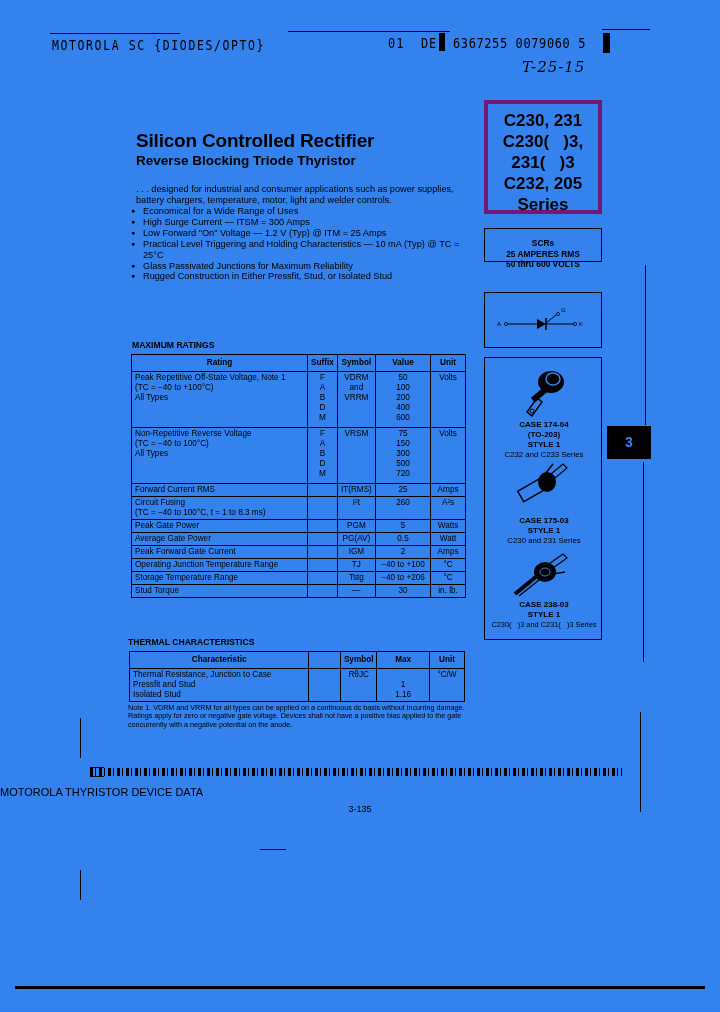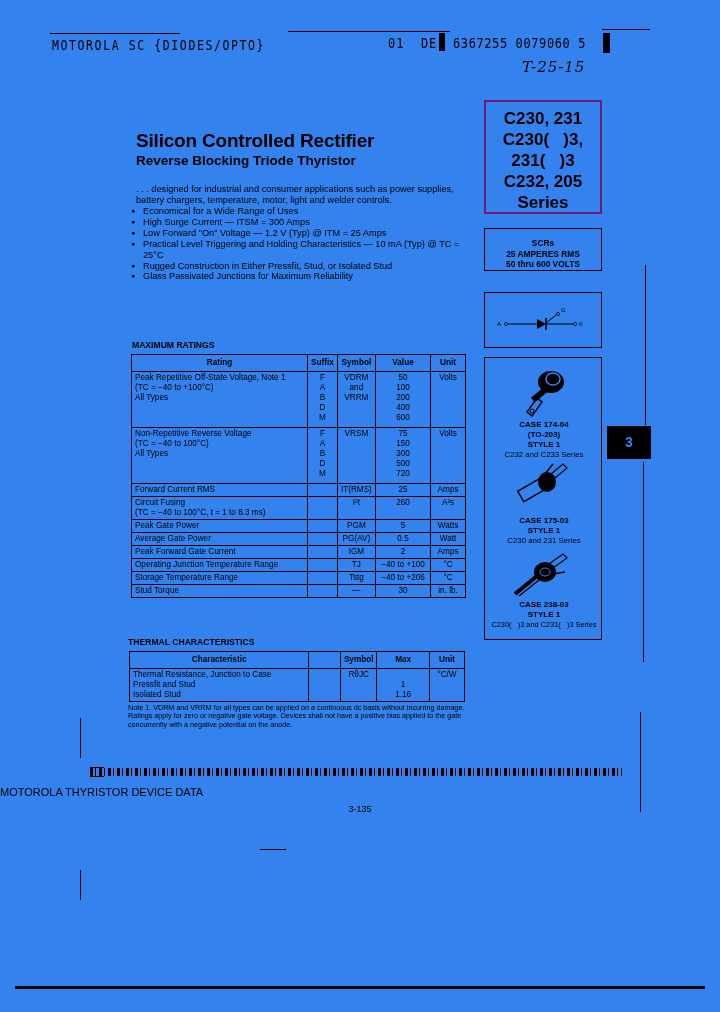--- a/index.html
+++ b/index.html
@@ -10,22 +10,22 @@
   .hdr-right{left:388px;top:36px;font-size:12px;letter-spacing:1px;transform:scaleY(1.2);}
   .hdr-bar{width:6px;height:18px;background:#000;}
   .hdr-line{height:1px;background:#000;}
   .handwrite{left:522px;top:58px;font-family:"DejaVu Serif",serif;font-style:italic;font-size:15px;letter-spacing:1px;}
   .title{left:136px;top:130px;font-size:19px;font-weight:bold;letter-spacing:-0.2px;}
   .subtitle{left:136px;top:153px;font-size:13.5px;font-weight:bold;}
   .intro{left:136px;top:184px;width:330px;font-size:9.2px;line-height:11px;}
   .bullets{left:131px;top:205px;width:340px;font-size:9.2px;line-height:10.9px;margin:0;padding:0;list-style:none;}
   .bullets li{position:relative;padding-left:12px;}
   .bullets li:before{content:"\25CF";position:absolute;left:0;top:0;font-size:7px;}
-  .pn-box{left:484px;top:100px;width:118px;height:114px;border:2px solid #701a75;text-align:center;font-weight:bold;font-size:17px;line-height:21px;padding-top:6px;box-sizing:border-box;}
-  .scr-box{left:484px;top:228px;width:118px;height:43px;border:1px solid #000;text-align:center;font-weight:bold;font-size:8.4px;line-height:10.5px;padding-top:9px;box-sizing:border-box;}
+  .pn-box{left:484px;top:100px;width:118px;height:114px;border:4px solid #701a75;text-align:center;font-weight:bold;font-size:17px;line-height:21px;padding-top:6px;box-sizing:border-box;}
+  .scr-box{left:484px;top:228px;width:118px;height:34px;border:1px solid #000;text-align:center;font-weight:bold;font-size:8.4px;line-height:10.5px;padding-top:9px;box-sizing:border-box;}
   .sym-box{left:484px;top:292px;width:118px;height:56px;border:1px solid #000;box-sizing:border-box;}
   .case-box{left:484px;top:357px;width:118px;height:283px;border:1px solid #000;box-sizing:border-box;}
   .case-label{width:118px;text-align:center;font-size:8px;font-weight:bold;line-height:10px;}
   .case-label .series{font-weight:normal;font-size:7.8px;}
   .section-title{font-size:8.6px;font-weight:bold;}
   table.rt{border-collapse:collapse;font-size:8.2px;line-height:10px;}
   table.rt td, table.rt th{border:1px solid #000;vertical-align:top;padding:1px 3px;}
   table.rt th{font-weight:bold;text-align:center;padding:3px 2px;}
   .c{text-align:center;}
   .ml{white-space:pre-line;}
@@ -55,22 +55,22 @@
 <div class="abs handwrite">T-25-15</div>
 
 <div class="abs title">Silicon Controlled Rectifier</div>
 <div class="abs subtitle">Reverse Blocking Triode Thyristor</div>
 <div class="abs intro">. . . designed for industrial and consumer applications such as power supplies, battery chargers, temperature, motor, light and welder controls.</div>
 <ul class="abs bullets" style="top:206px;">
   <li>Economical for a Wide Range of Uses</li>
   <li>High Surge Current — ITSM = 300 Amps</li>
   <li>Low Forward "On" Voltage — 1.2 V (Typ) @ ITM = 25 Amps</li>
   <li>Practical Level Triggering and Holding Characteristics — 10 mA (Typ) @ TC = 25°C</li>
+  <li>Glass Passivated Junctions for Maximum Reliability</li>
   <li>Rugged Construction in Either Pressfit, Stud, or Isolated Stud</li>
-  <li>Glass Passivated Junctions for Maximum Reliability</li>
 </ul>
 
 <div class="abs pn-box">
   <div>C230, 231</div>
   <div style="white-space:pre;">C230(   )3,</div>
   <div style="white-space:pre;">231(   )3</div>
   <div>C232, 205</div>
   <div>Series</div>
 </div>
 

